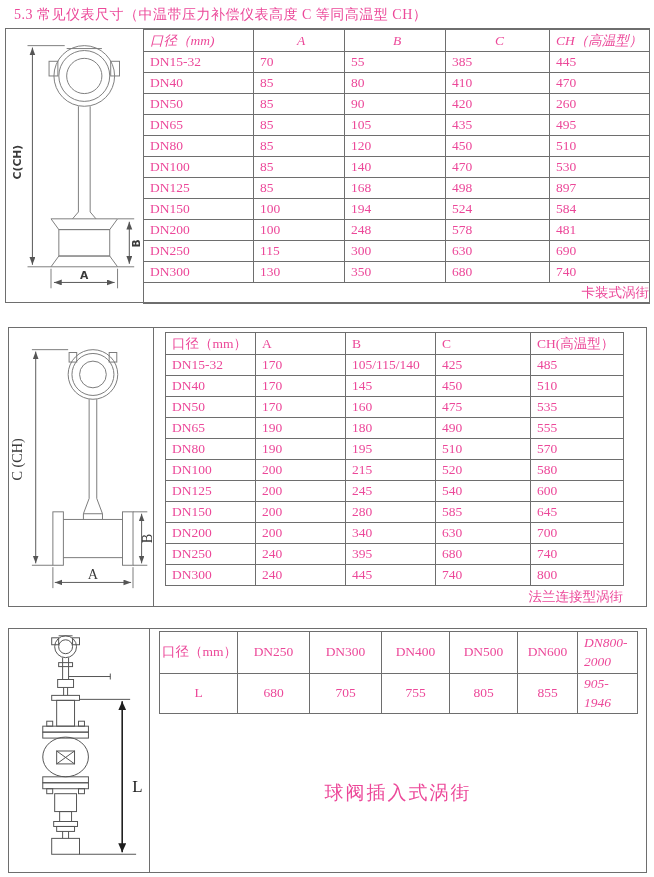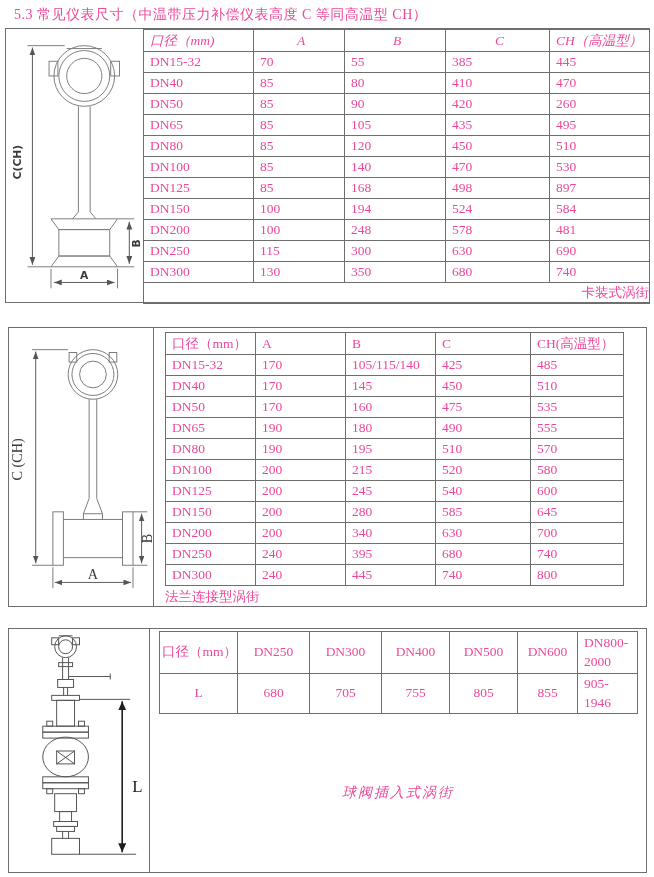--- a/index.html
+++ b/index.html
@@ -29,34 +29,34 @@
   .t1 th:nth-child(2), .t1 th:nth-child(3), .t1 th:nth-child(4) { text-align: center; }
   td.tfoot { text-align: right; padding: 0; }
 
   
   #sec2 { margin: 24px 0 0 8px; width: 639px; height: 280px; }
   #sec2 .draw-pane { width: 145px; border-right: 1px solid #6e6e6e; position: relative; }
   .content2 { flex: 1; padding: 4px 0 0 11px; }
   .t2 { width: 458px; }
   .t2 tr { height: 21px; }
   .t2 thead tr { height: 22px; }
-  .footer2 { width: 458px; text-align: left; font-size: 13.5px; margin-top: 2px; }
+  .footer2 { width: 458px; text-align: right; font-size: 13.5px; margin-top: 2px; }
 
   
   #sec3 { margin: 21px 0 0 8px; width: 639px; height: 245px; }
   #sec3 .draw-pane { width: 141px; border-right: 1px solid #6e6e6e; position: relative; }
   .content3 { flex: 1; padding: 2px 0 0 9px; display: flex; flex-direction: column; }
   .t3 { width: 478px; }
   .t3 th, .t3 td { white-space: normal; text-align: center; padding: 1px 2px; line-height: 1.35; }
   .t3 th { height: 42px; }
   .t3 td { height: 40px; }
   .t3 th:first-child { white-space: nowrap; }
-  .t3 th:last-child, .t3 td:last-child { text-align: left; padding-left: 6px; }
+  .t3 th:last-child, .t3 td:last-child { text-align: left; padding-left: 6px; font-style: italic; }
   .footer3 { flex: 1; width: 478px; display: flex; align-items: center; justify-content: center;
-             font-size: 14px; letter-spacing: 2px; font-style: italic; }
+             font-size: 19px; letter-spacing: 2px; }
 
   .draw-pane svg { display: block; margin: 0 auto; }
   .dim-label-sans { font-family: "DejaVu Sans", sans-serif; font-weight: bold; font-size: 11px; fill: #3a3a3a; }
   .dim-label-serif { font-family: "Liberation Serif", serif; font-size: 15px; fill: #3a3a3a; }
   .dim-label-big { font-family: "Liberation Serif", serif; font-size: 17px; fill: #222; }
 </style>
 </head>
 <body>
 
 <div class="page">

